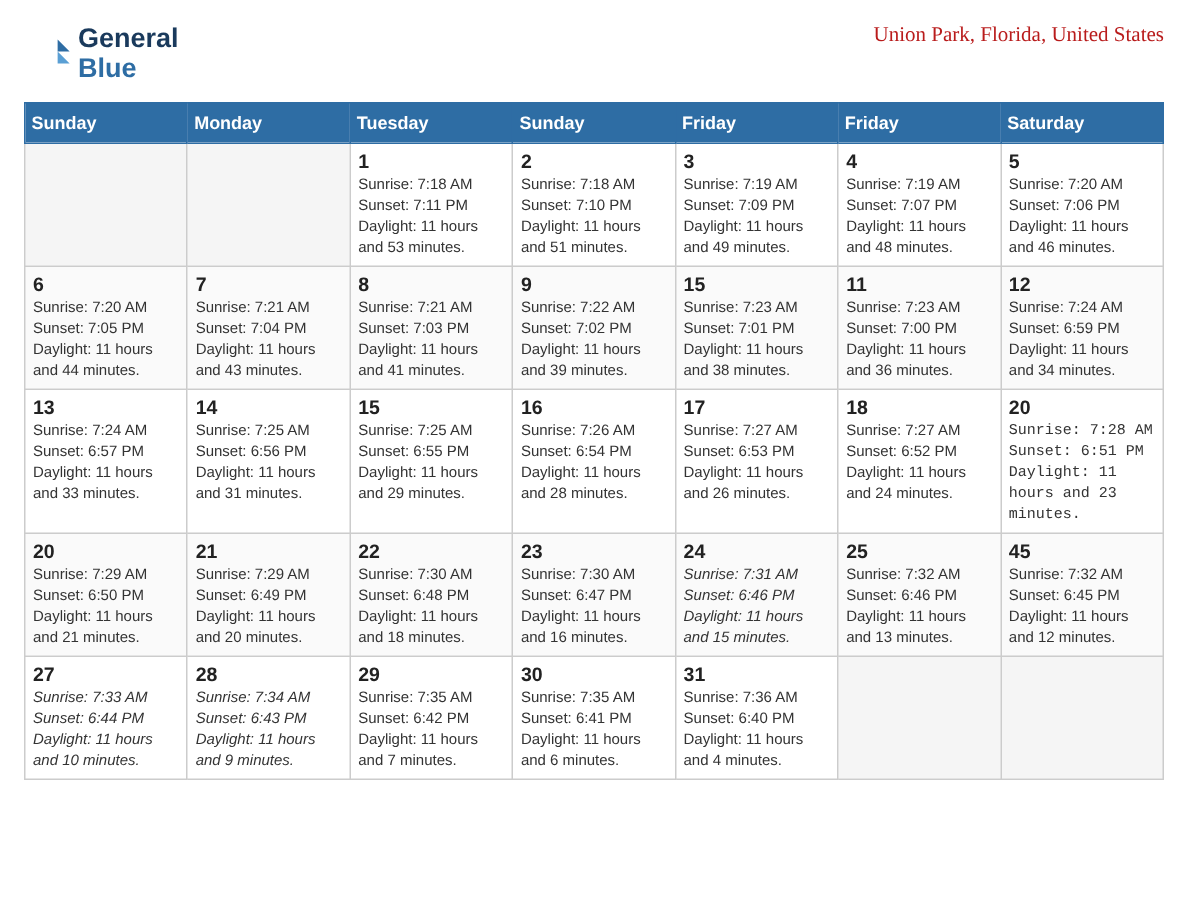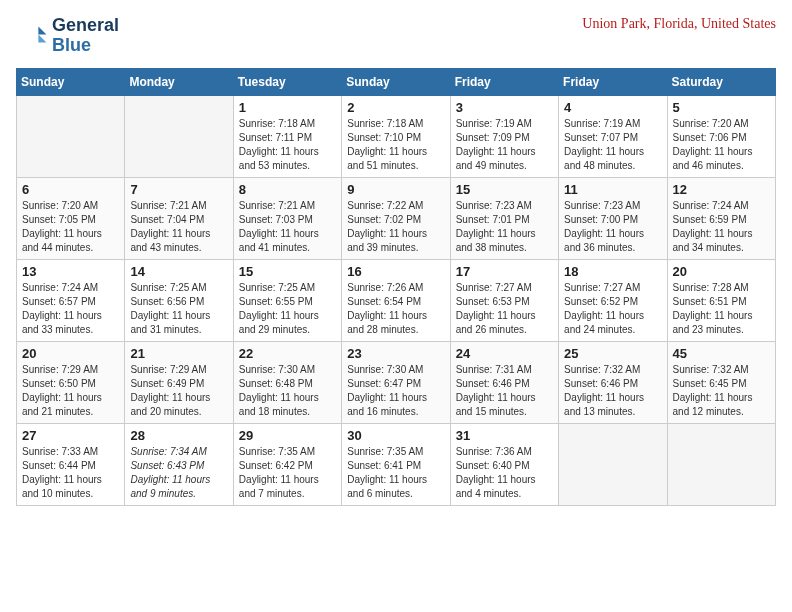--- a/index.html
+++ b/index.html
@@ -231,21 +231,21 @@
 Daylight: 11 hours and 26 minutes.</div>
         </td>
         <td>
           <span class="day-num">18</span>
           <div class="day-info" style="white-space: pre-line;">Sunrise: 7:27 AM
 Sunset: 6:52 PM
 Daylight: 11 hours and 24 minutes.</div>
         </td>
         <td>
           <span class="day-num">20</span>
-          <div class="day-info" style="white-space: pre-line;">Sunrise: 7:28 AM
+          <div class="day-info" style="white-space: pre-line; font-family: Liberation Mono, monospace;">Sunrise: 7:28 AM
 Sunset: 6:51 PM
 Daylight: 11 hours and 23 minutes.</div>
         </td>
       </tr>
       <tr>
         <td>
           <span class="day-num">20</span>
           <div class="day-info" style="white-space: pre-line;">Sunrise: 7:29 AM
 Sunset: 6:50 PM
 Daylight: 11 hours and 21 minutes.</div>
@@ -263,41 +263,41 @@
 Daylight: 11 hours and 18 minutes.</div>
         </td>
         <td>
           <span class="day-num">23</span>
           <div class="day-info" style="white-space: pre-line;">Sunrise: 7:30 AM
 Sunset: 6:47 PM
 Daylight: 11 hours and 16 minutes.</div>
         </td>
         <td>
           <span class="day-num">24</span>
-          <div class="day-info" style="white-space: pre-line;">Sunrise: 7:31 AM
+          <div class="day-info" style="white-space: pre-line; font-style: italic;">Sunrise: 7:31 AM
 Sunset: 6:46 PM
 Daylight: 11 hours and 15 minutes.</div>
         </td>
         <td>
           <span class="day-num">25</span>
           <div class="day-info" style="white-space: pre-line;">Sunrise: 7:32 AM
 Sunset: 6:46 PM
 Daylight: 11 hours and 13 minutes.</div>
         </td>
         <td>
           <span class="day-num">45</span>
           <div class="day-info" style="white-space: pre-line;">Sunrise: 7:32 AM
 Sunset: 6:45 PM
 Daylight: 11 hours and 12 minutes.</div>
         </td>
       </tr>
       <tr>
         <td>
           <span class="day-num">27</span>
-          <div class="day-info" style="white-space: pre-line;">Sunrise: 7:33 AM
+          <div class="day-info" style="white-space: pre-line; font-style: italic;">Sunrise: 7:33 AM
 Sunset: 6:44 PM
 Daylight: 11 hours and 10 minutes.</div>
         </td>
         <td>
           <span class="day-num">28</span>
           <div class="day-info" style="white-space: pre-line; font-style: italic;">Sunrise: 7:34 AM
 Sunset: 6:43 PM
 Daylight: 11 hours and 9 minutes.</div>
         </td>
         <td>

